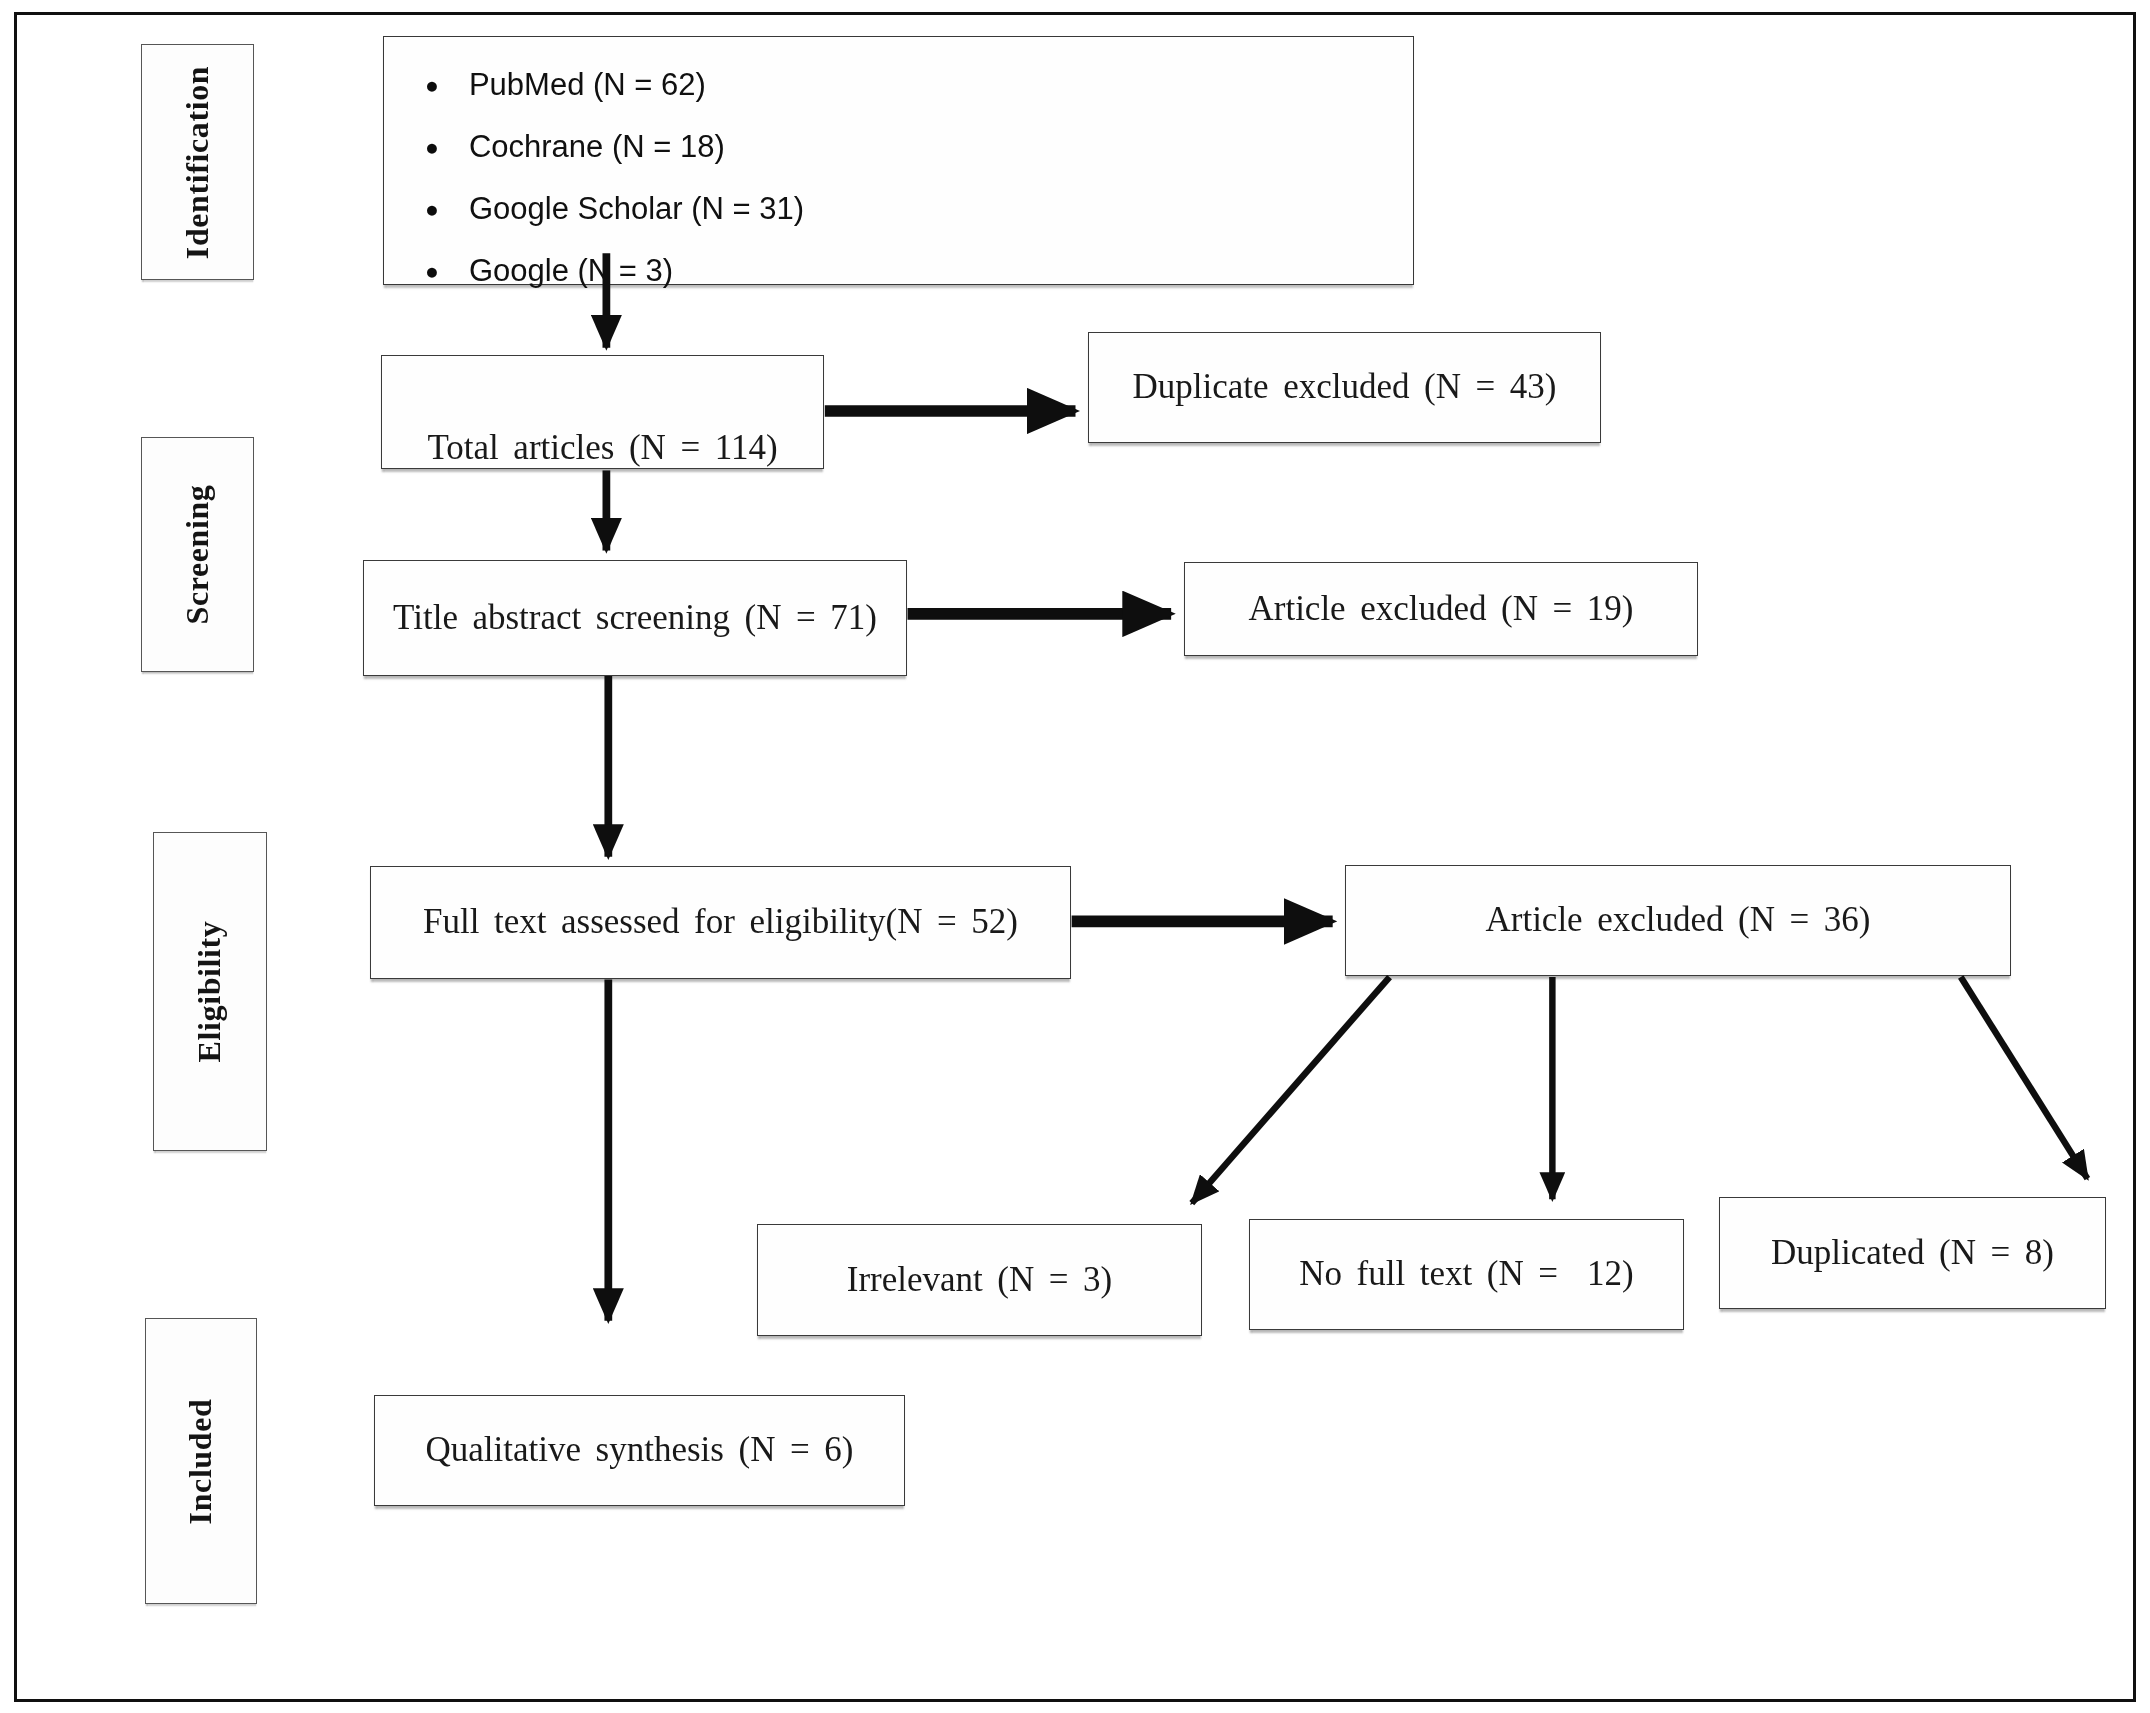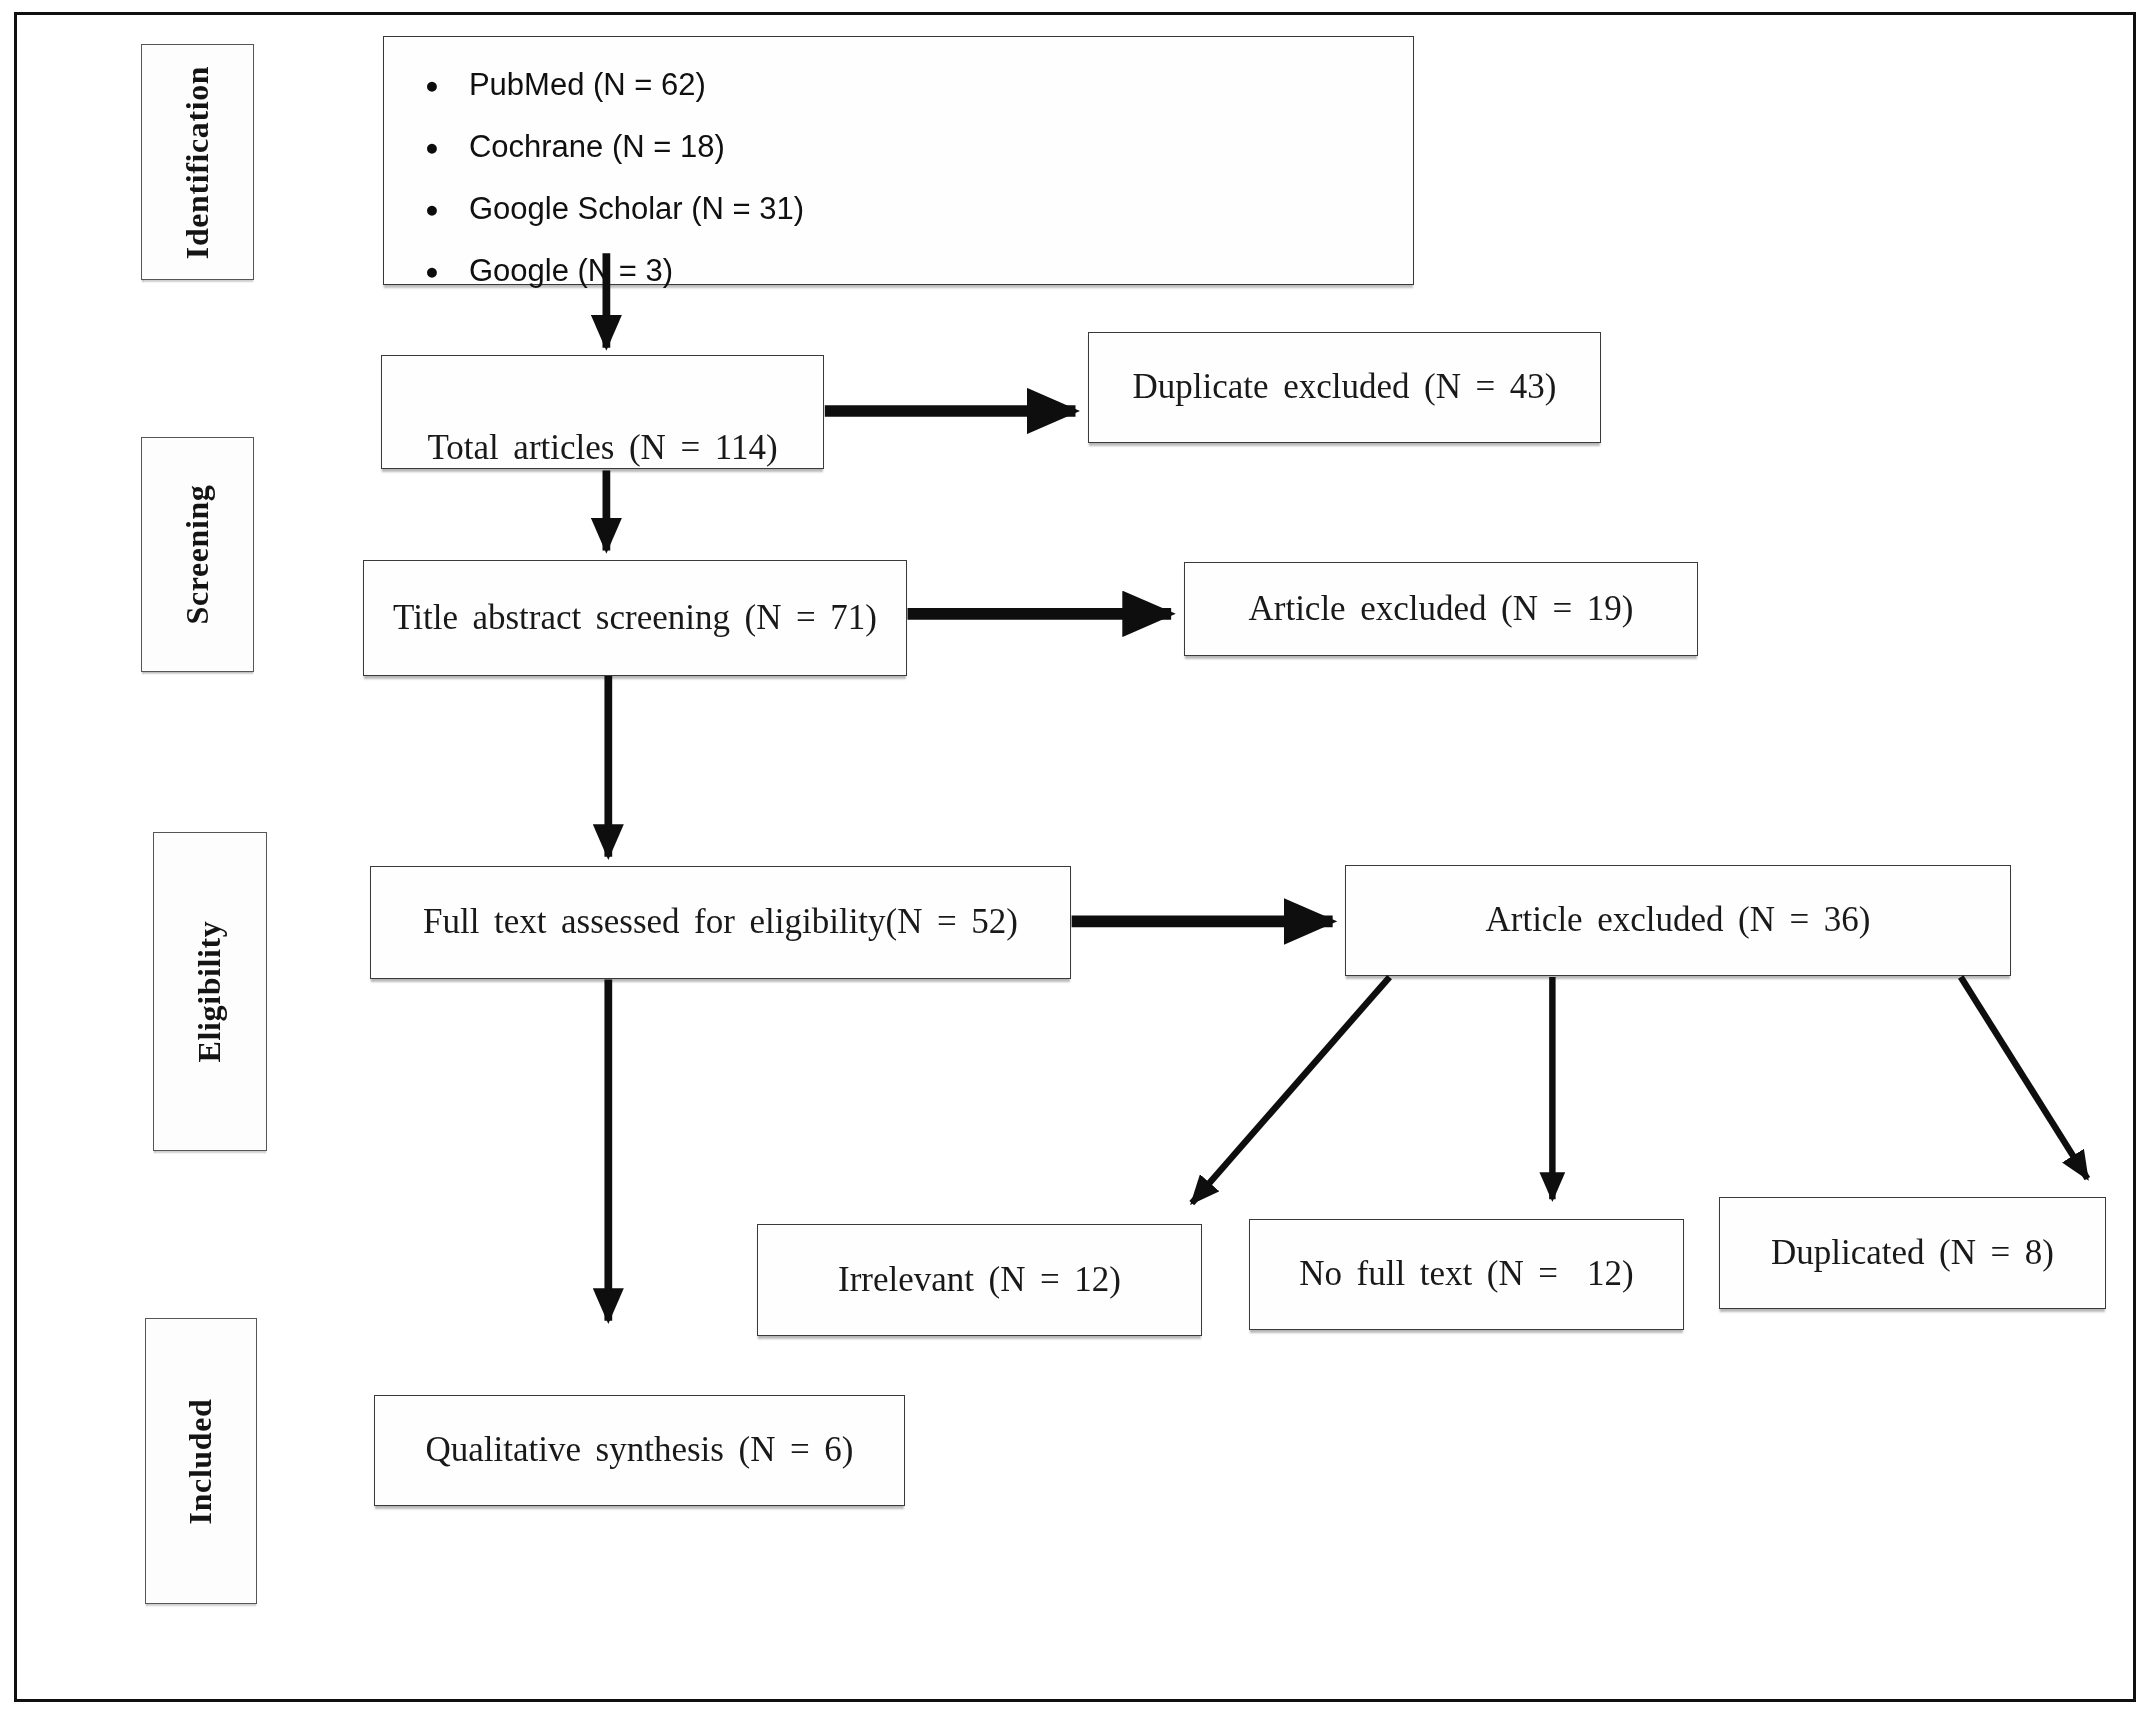--- a/index.html
+++ b/index.html
@@ -108,21 +108,21 @@
 
 <div class="node" style="left:370px;top:866px;width:699px;height:111px;">
   <span class="box-label">Full text assessed for eligibility(N = 52)</span>
 </div>
 
 <div class="node" style="left:1345px;top:865px;width:664px;height:109px;">
   <span class="box-label">Article excluded (N = 36)</span>
 </div>
 
 <div class="node" style="left:757px;top:1224px;width:443px;height:110px;">
-  <span class="box-label">Irrelevant (N = 12)</span>
+  <span class="box-label">Irrelevant (N = 3)</span>
 </div>
 
 <div class="node" style="left:1249px;top:1219px;width:433px;height:109px;">
   <span class="box-label">No full text (N =  12)</span>
 </div>
 
 <div class="node" style="left:1719px;top:1197px;width:385px;height:110px;">
   <span class="box-label">Duplicated (N = 8)</span>
 </div>
 

